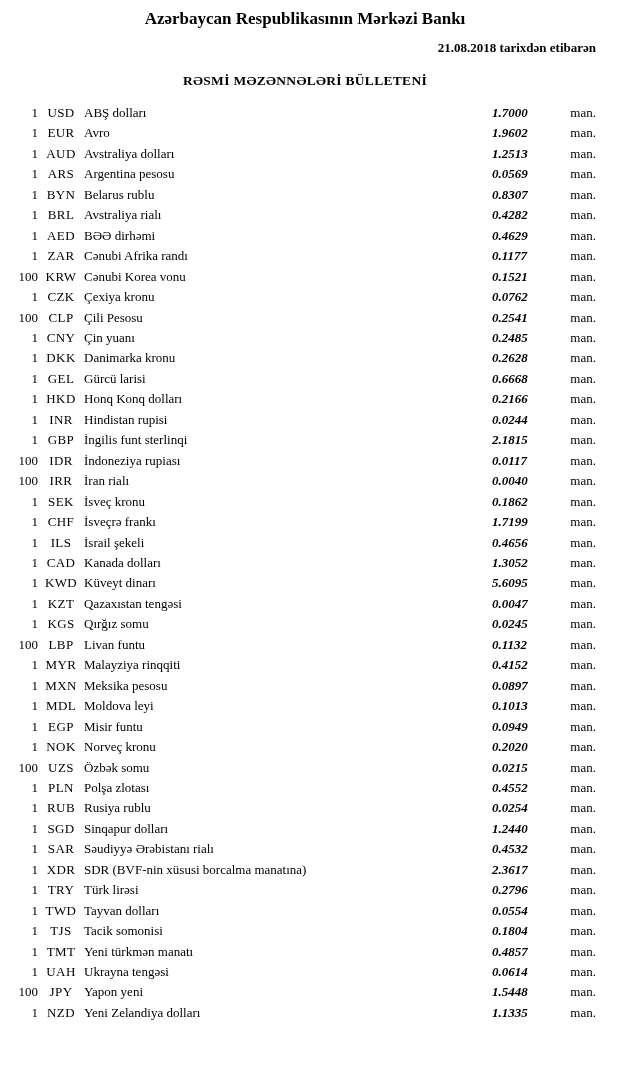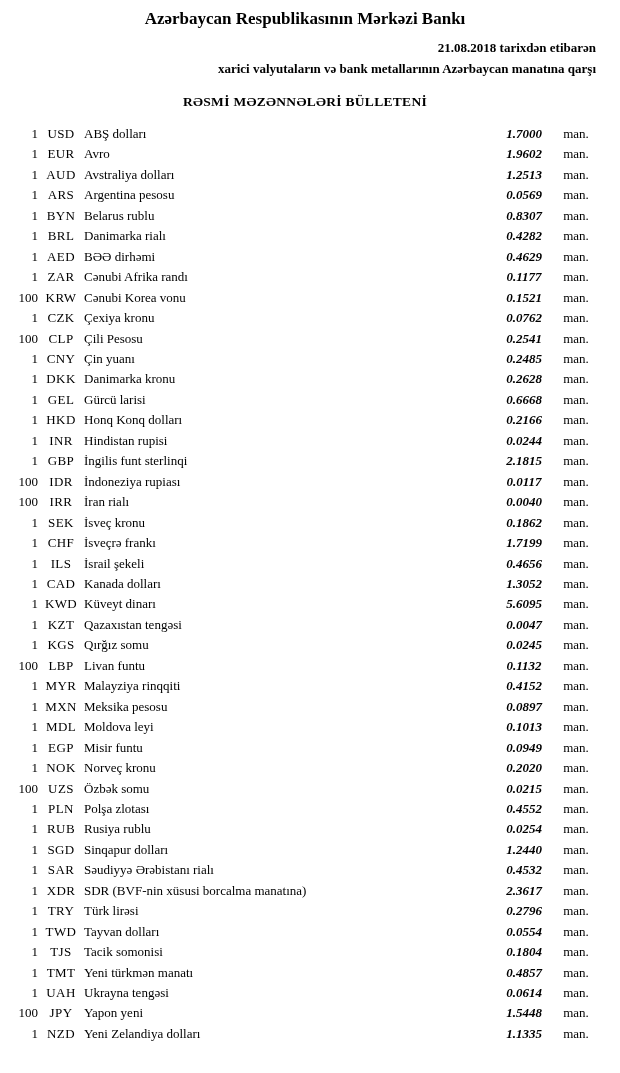--- a/index.html
+++ b/index.html
@@ -66,39 +66,38 @@
     text-align: center;
     letter-spacing: 0.4px;
     margin-left: 14px;
   }
   td.col-name {
     text-align: left;
     padding-left: 10px;
   }
   td.col-rate {
     width: 64px;
-    text-align: center;
+    text-align: left;
     font-weight: bold;
     font-style: italic;
   }
   td.col-unit {
     width: 40px;
-    text-align: center;
+    text-align: right;
     padding-left: 7px;
   }
 </style>
 </head>
 <body>
 
 <div class="page">
 
   <div class="doc-header">
     <h1 class="bank-name">Azərbaycan Respublikasının Mərkəzi Bankı</h1>
     <p class="header-line">21.08.2018 tarixdən etibarən</p>
-    <p class="header-line">xarici valyutaların və bank metallarının Azərbaycan manatına qarşı</p>
     <p class="bulletin-title">RƏSMİ MƏZƏNNƏLƏRİ BÜLLETENİ</p>
   </div>
 
 
   <table class="currency-table">
     <tbody id="currency-rows">
         <tr>
     <td class="col-nominal">1</td>
     <td class="col-code">USD</td>
     <td class="col-name">ABŞ dolları</td>
@@ -129,21 +128,21 @@
         <tr>
     <td class="col-nominal">1</td>
     <td class="col-code">BYN</td>
     <td class="col-name">Belarus rublu</td>
     <td class="col-rate">0.8307</td>
     <td class="col-unit">man.</td>
   </tr>
         <tr>
     <td class="col-nominal">1</td>
     <td class="col-code">BRL</td>
-    <td class="col-name">Danimarka rialı</td>
+    <td class="col-name">Avstraliya rialı</td>
     <td class="col-rate">0.4282</td>
     <td class="col-unit">man.</td>
   </tr>
         <tr>
     <td class="col-nominal">1</td>
     <td class="col-code">AED</td>
     <td class="col-name">BƏƏ dirhəmi</td>
     <td class="col-rate">0.4629</td>
     <td class="col-unit">man.</td>
   </tr>

